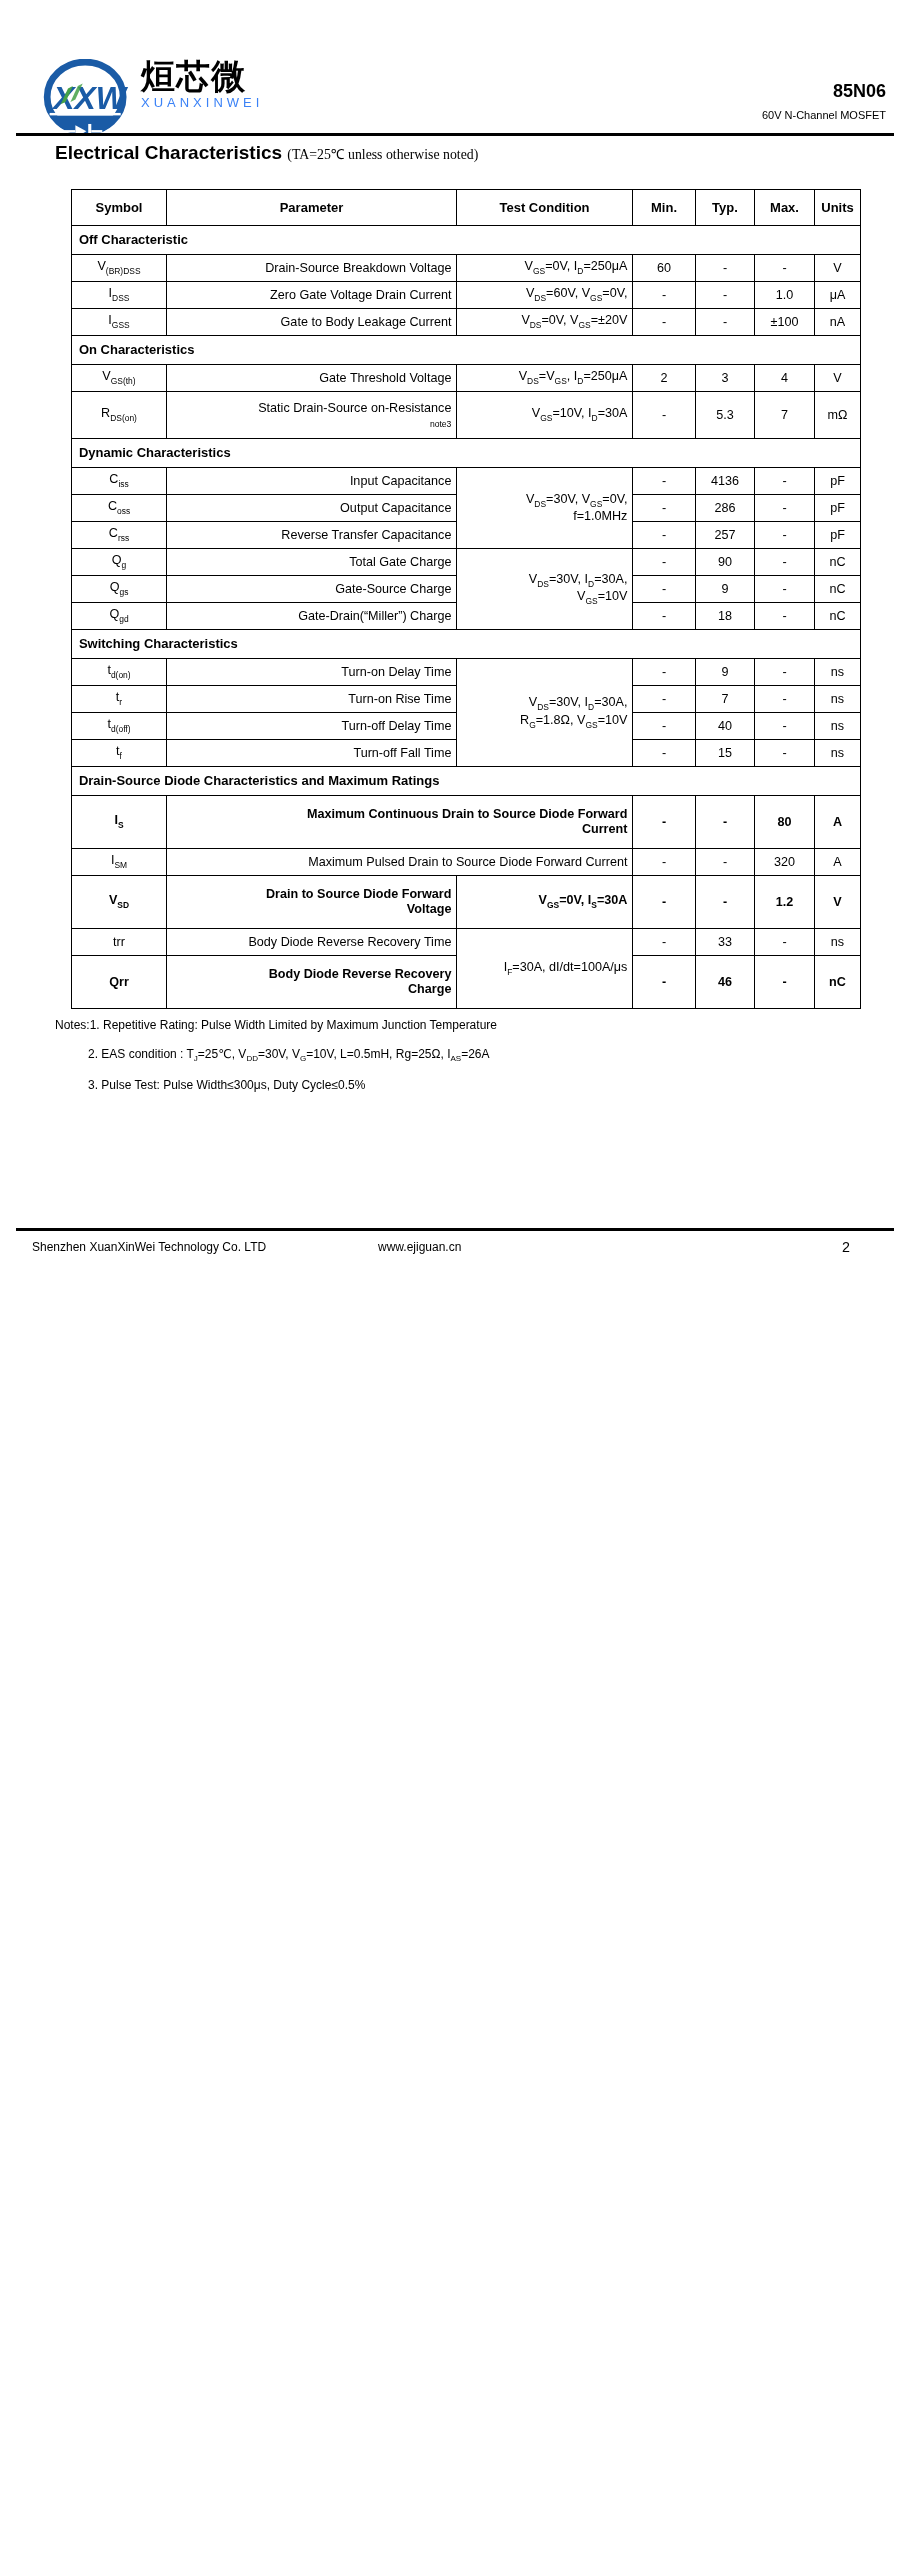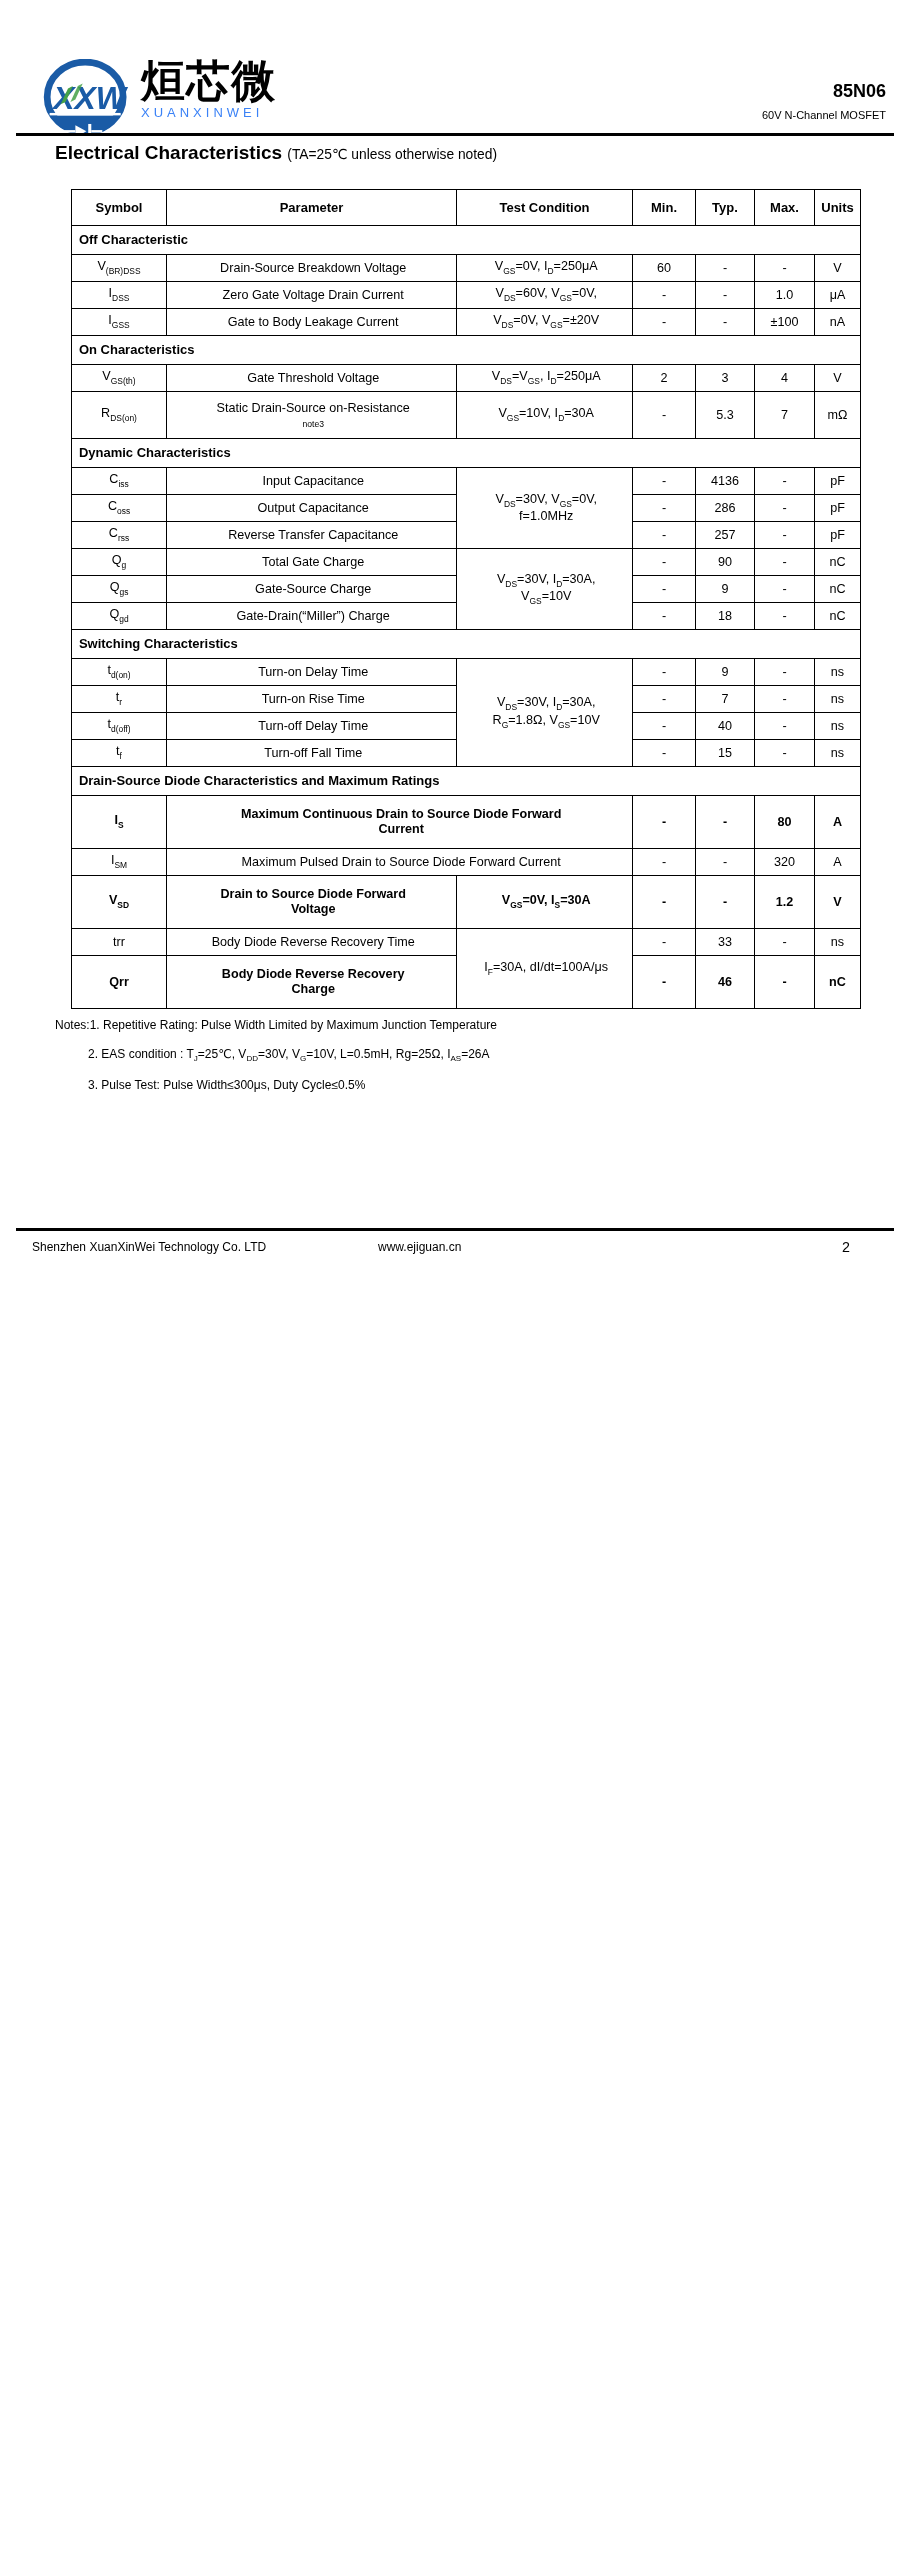--- a/index.html
+++ b/index.html
@@ -5,45 +5,45 @@
   html,body{margin:0;padding:0;background:#ffffff;}
   body{width:910px;height:2576px;position:relative;font-family:"Liberation Sans","DejaVu Sans",sans-serif;color:#000;}
   .page{position:absolute;left:0;width:910px;height:1288px;background:#fff;overflow:hidden;}
   #page1{top:0;} #page2{top:2245;}
   .abs{position:absolute;}
   .rule{position:absolute;left:15.5px;width:878px;height:3.4px;background:#000;}
   
   .brand{position:absolute;left:41px;top:56px;display:flex;align-items:flex-start;}
   .brand svg{display:block;}
   .brand-txt{margin-left:8px;}
-  .brand-cn{font-size:44px;font-weight:bold;letter-spacing:1.1px;line-height:1.0;color:#000;}
+  .brand-cn{font-size:34px;font-weight:bold;letter-spacing:1.1px;line-height:1.0;color:#000;}
   .brand-en{font-size:13px;letter-spacing:4px;color:#3b82f6;margin-top:2.3px;}
   .part-head{position:absolute;right:24px;top:79px;text-align:right;}
   .part-head .pn{font-size:18px;font-weight:bold;}
   .part-head .ps{font-size:11px;margin-top:6.9px;}
   
   .intro-box{position:absolute;left:43px;top:152px;width:824px;height:425px;border:1.4px solid #000;background:#fff;}
   .vdiv{position:absolute;left:448px;top:0;bottom:0;width:1.1px;background:#000;}
   .ib-pn{position:absolute;left:26px;top:45px;font-size:19px;font-weight:bold;}
   .ib-sub{position:absolute;left:26px;top:93px;font-size:12px;}
   .ib-feat{position:absolute;left:26px;top:137px;font-size:19px;}
   .feat-list{position:absolute;left:33px;top:189px;list-style:none;margin:0;padding:0;}
   .feat-list li{height:26px;display:flex;align-items:center;}
   .cb{width:12px;height:12px;border:1.1px solid #9b9b9b;background:#fff;flex:0 0 auto;}
   .ft{margin-left:16px;font-size:12px;color:#111;}
   .pkg-name{position:absolute;left:453px;top:24px;width:126px;text-align:center;font-size:15.5px;}
   .pin-list{position:absolute;left:634px;top:290px;font-size:15.5px;line-height:37px;white-space:pre;}
   
   .sec-title{position:absolute;left:55px;font-size:19px;font-weight:bold;}
-  .sec-title .note{font-size:13.8px;font-weight:normal;}
+  .sec-title .note{font-size:13.8px;font-weight:normal;font-family:Liberation Serif, serif;}
   
   table.tbl{border-collapse:collapse;table-layout:fixed;position:absolute;background:#fff;}
   table.tbl td{border-left:0.9px solid #000;border-right:0.9px solid #000;border-top:1.7px solid #000;border-bottom:1.7px solid #000;padding:0;font-size:12.6px;text-align:center;vertical-align:middle;line-height:1.18;overflow:hidden;}
   table.tbl{border:1.7px solid #000;}
-  table.tbl td.l{text-align:center;padding-left:8px;padding-right:4.6px;}
+  table.tbl td.l{text-align:right;padding-left:8px;padding-right:4.6px;}
   table.tbl tr.hd td{font-weight:bold;font-size:13px;}
   table.tbl tr.sec td{font-weight:bold;font-size:13px;text-align:left;padding-left:6.9px;}
   .h62{height:36px;} .h50{height:29px;} .h48{height:27.5px;} .h47{height:27px;} .h46{height:26px;} .h39{height:22.4px;} .h82{height:47px;} .h92{height:53px;font-weight:bold;}
   sub{font-size:67%;} sup{font-size:62%;}
   .small{font-size:8.6px;margin-top:3.4px;}
   .clipwrap{position:relative;height:27px;overflow:hidden;}
   .clipwrap span{position:absolute;left:0;width:100%;text-align:center;top:19px;}
   
   .notes{position:absolute;left:55px;font-size:12px;}
   .notes div{margin-bottom:15px;}

